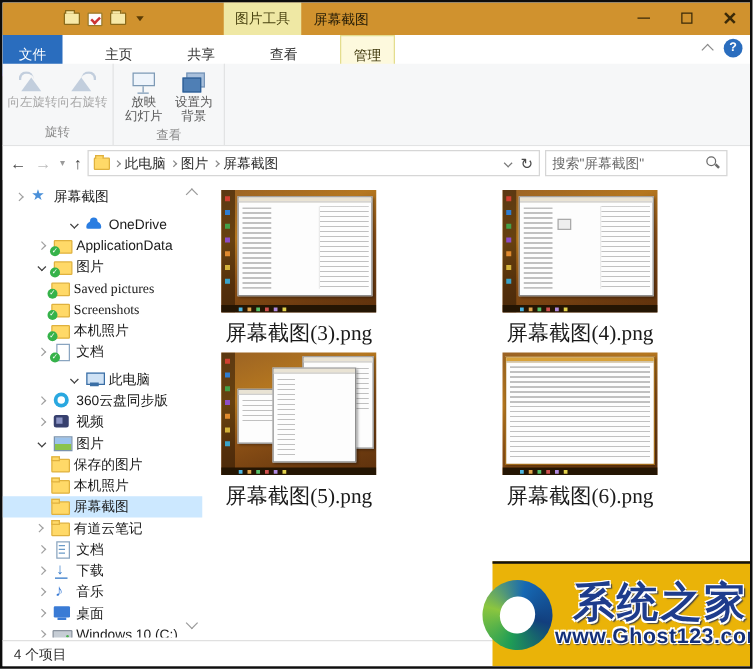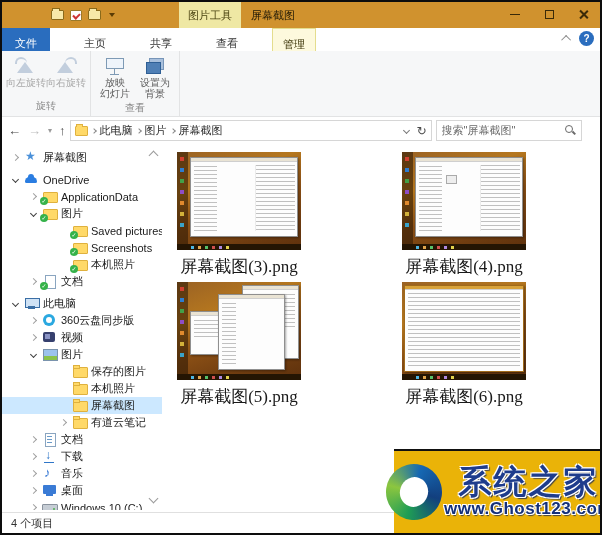--- a/index.html
+++ b/index.html
@@ -70,26 +70,26 @@
   #search-box { width:146px; height:21px; border:1px solid #d6d6d6; background:#fff; display:flex; align-items:center; padding:0 5px; flex:none; }
   #search-box .ph { color:#6a6a6a; font-size:11px; white-space:nowrap; overflow:hidden; flex:1; }
   .mag { position:relative; width:11px; height:11px; flex:none; }
   .mag::before { content:""; position:absolute; left:0; top:0; width:6px; height:6px; border:1.5px solid #6a6a6a; border-radius:50%; }
   .mag::after { content:""; position:absolute; left:7px; top:7px; width:4px; height:1.5px; background:#6a6a6a; transform:rotate(45deg); }
 
   
   #bodyarea { position:absolute; left:0; top:142px; right:0; bottom:23px; display:flex; }
   #sidebar { position:relative; width:160px; flex:none; overflow:hidden; padding-top:5px; }
   .srow { height:17px; display:flex; align-items:center; gap:4px; white-space:nowrap; }
-  .srow.gap { margin-top:5px; }
+  .srow.gap { margin-top:5px;margin-left:44px; }
   .srow.sel { background:#cce8ff; }
   .chevslot { width:10px; flex:none; display:flex; justify-content:center; }
   .tchev { width:5px; height:5px; border-right:1.2px solid #a0a0a0; border-top:1.2px solid #a0a0a0; transform:rotate(45deg); }
   .tchev.open { border-color:#404040; transform:rotate(135deg); }
-  .lvl0 { padding-left:8px; } .lvl1 { padding-left:26px; } .lvl2 { padding-left:56px; }
+  .lvl0 { padding-left:8px; } .lvl1 { padding-left:26px; } .lvl2 { padding-left:24px;font-family:Liberation Serif, serif; }
   .slabel { font-size:11px; color:#1a1a1a; }
   .sico { width:15px; height:13px; flex:none; position:relative; }
   .i-star::before { content:"★"; position:absolute; left:1px; top:-2px; color:#4a90d9; font-size:12px; }
   .i-cloud::before { content:""; position:absolute; left:1px; top:4px; width:12px; height:6px; background:#2a7de1; border-radius:6px 6px 2px 2px; }
   .i-cloud::after { content:""; position:absolute; left:4px; top:1px; width:6px; height:6px; background:#2a7de1; border-radius:50%; }
   .i-folder::before,.i-fsync::before { content:""; position:absolute; left:1px; top:2px; width:13px; height:9px; background:#ffd968; border:1px solid #dfb13e; border-radius:1px; }
   .i-folder::after { content:""; position:absolute; left:1px; top:0; width:5px; height:2px; background:#ffd968; border:1px solid #dfb13e; }
   .i-fsync::after,.i-dsync::after { content:"✓"; position:absolute; left:-2px; bottom:-2px; width:8px; height:8px; background:#35b24a; border-radius:50%; color:#fff; font-size:6px; line-height:8px; text-align:center; }
   .i-pc::before { content:""; position:absolute; left:1px; top:1px; width:13px; height:8px; background:#cfe2f5; border:1px solid #3a6ea5; }
   .i-pc::after { content:""; position:absolute; left:4px; top:9px; width:7px; height:3px; background:#3a6ea5; }

